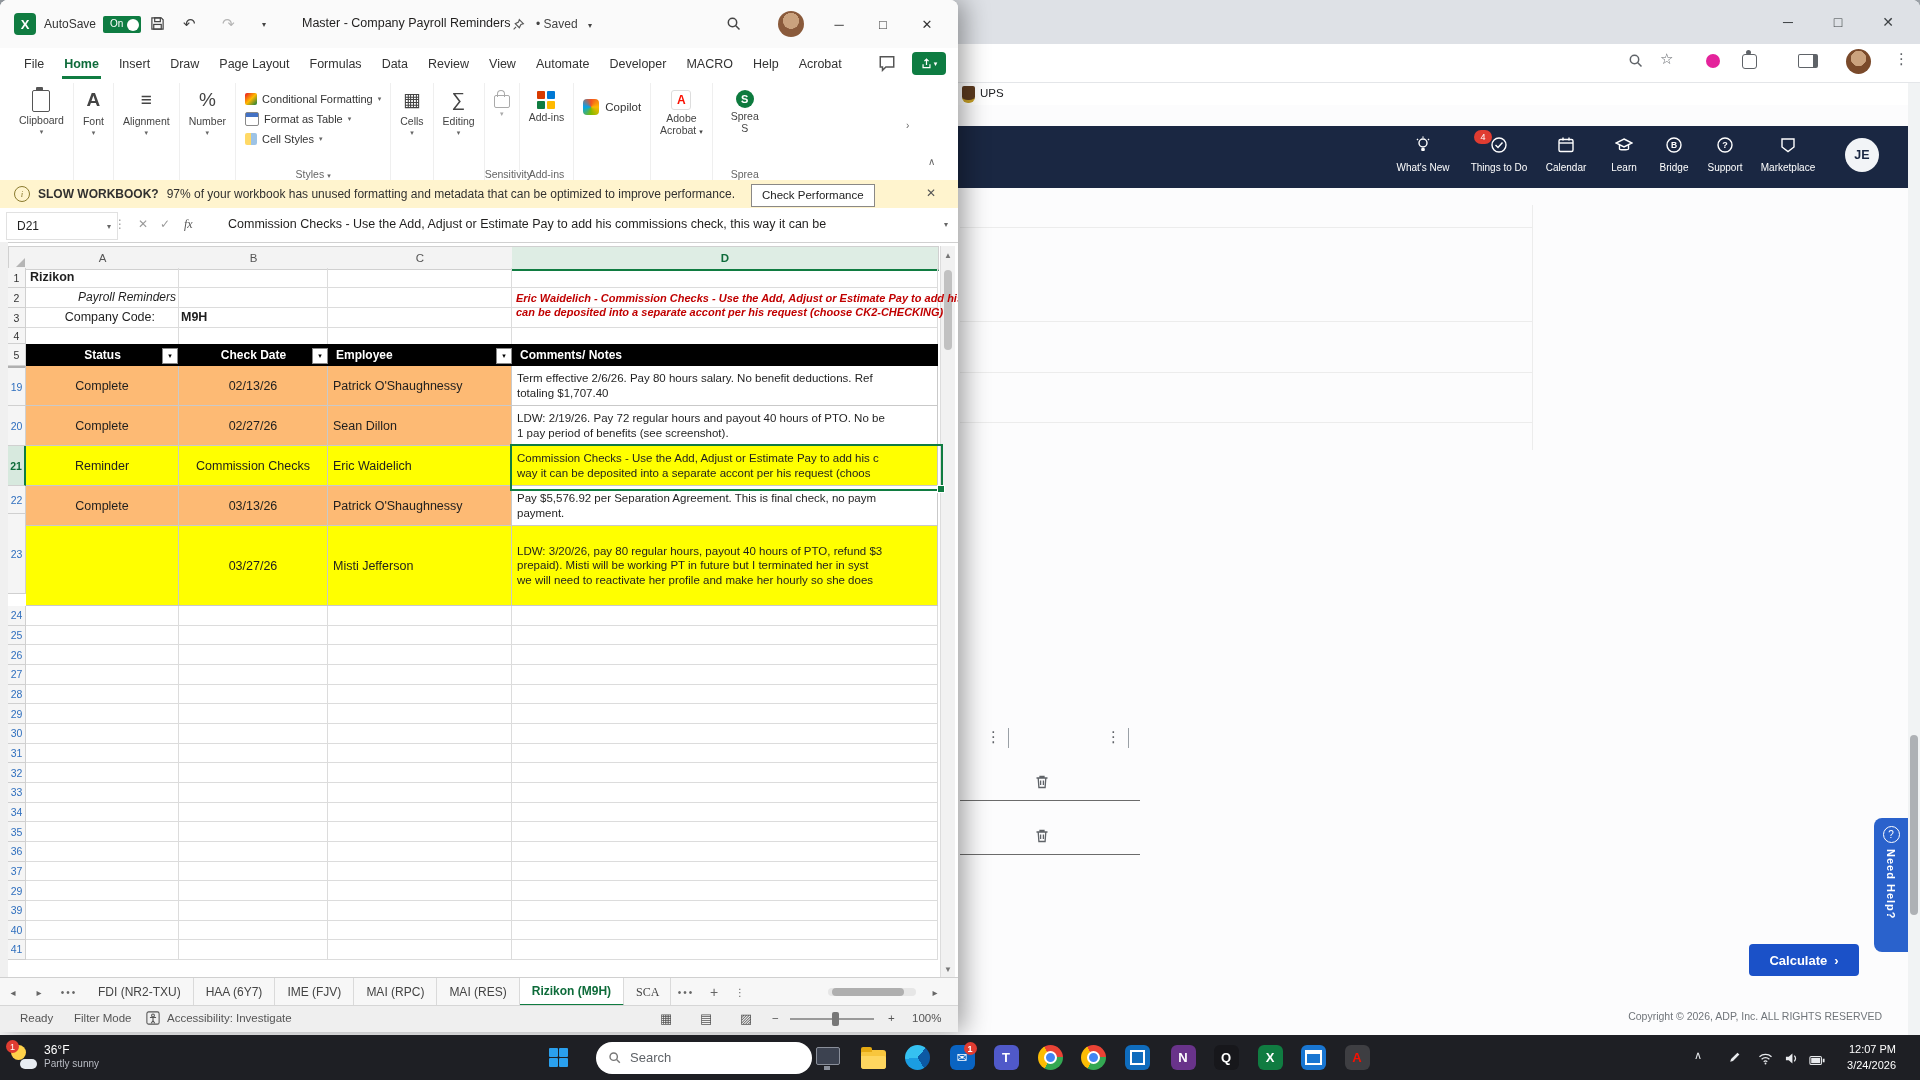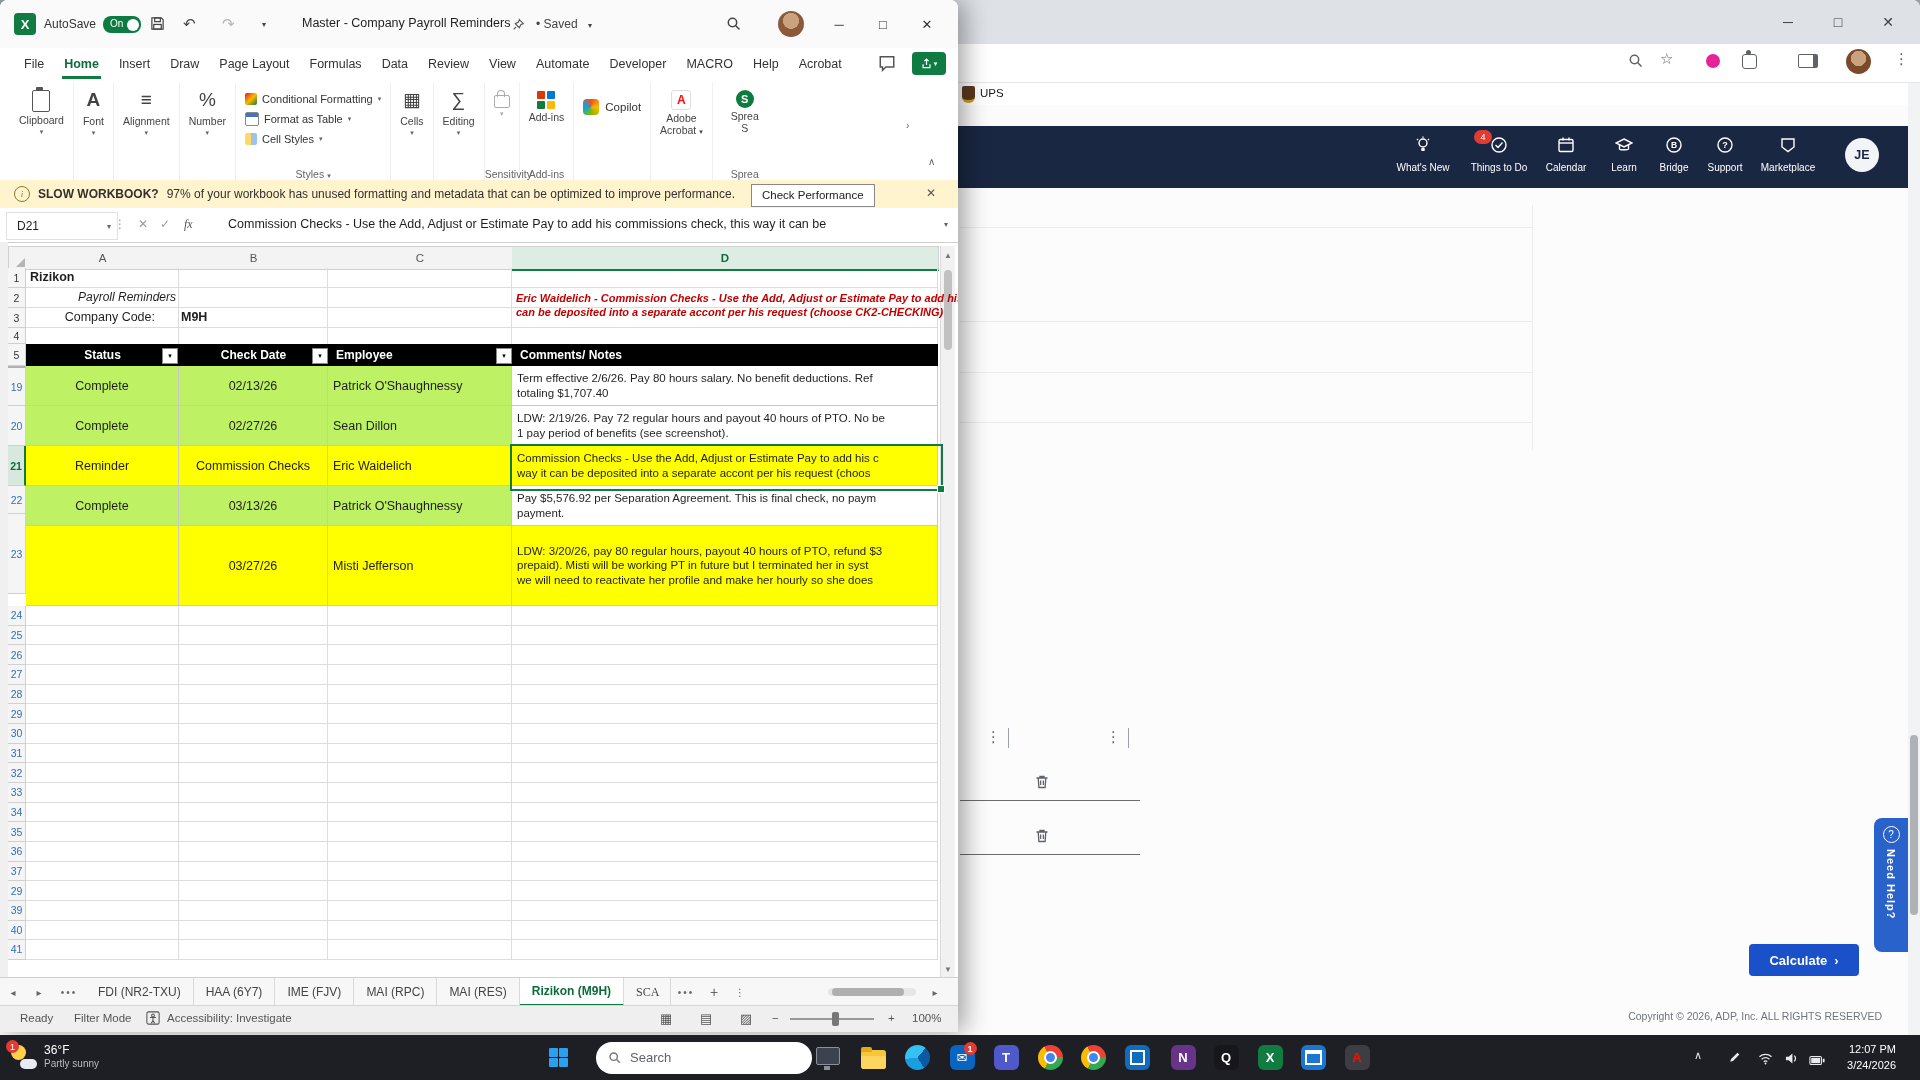--- a/index.html
+++ b/index.html
@@ -37,21 +37,21 @@
   .nh-q{width:15px;height:15px;border-radius:50%;border:1.4px solid #fff;color:#fff;font-size:10px;display:flex;align-items:center;justify-content:center;flex:none;}
   .nh-txt{writing-mode:vertical-rl;color:#fff;font-size:11px;font-weight:bold;letter-spacing:1px;}
   .b-scroll{position:absolute;right:0;top:83px;width:12px;bottom:0;background:#f1f3f4;}
   .b-thumb{position:absolute;right:2px;top:652px;width:8px;height:180px;background:#aeb1b5;border-radius:4px;}
 
   
   .excel{position:absolute;left:0;top:0;width:958px;height:1032px;background:#fff;z-index:5;border-radius:8px 8px 0 0;overflow:hidden;box-shadow:6px 0 26px rgba(0,0,0,.38);}
   .x-title{position:absolute;left:0;top:0;right:0;height:48px;background:#fafafa;}
   .x-logo{position:absolute;left:14px;top:13px;width:22px;height:22px;background:#107C41;border-radius:4px;color:#fff;font-weight:bold;font-size:13px;display:flex;align-items:center;justify-content:center;}
   .x-autosave{position:absolute;left:44px;top:17px;font-size:12px;color:#333;}
-  .x-toggle{position:absolute;left:103px;top:16px;width:38px;height:17px;background:#0e7c42;border-radius:8px;color:#fff;font-size:10px;}
+  .x-toggle{position:absolute;left:103px;top:16px;width:38px;height:17px;background:#0e7c42;border-radius:2px;color:#fff;font-size:10px;}
   .x-toggle .t{position:absolute;left:7px;top:2px;}
   .x-toggle .knob{position:absolute;right:2px;top:2.5px;width:12px;height:12px;border-radius:50%;background:#fff;}
   .tb-ic{position:absolute;top:15px;color:#444;font-size:15px;}
   .tb-ic.dis{color:#b5b5b5;}
   .x-titletext{position:absolute;left:302px;top:16px;font-size:12.5px;color:#201f1e;white-space:nowrap;}
   .x-saved{position:absolute;left:536px;top:17px;font-size:12px;color:#444;}
   .x-win{position:absolute;top:0;width:44px;height:48px;display:flex;align-items:center;justify-content:center;color:#333;font-size:13px;}
   .x-avatar{position:absolute;left:778px;top:11px;width:26px;height:26px;border-radius:50%;background:radial-gradient(circle at 50% 38%,#caa27e 0 38%,#8a5a3b 39% 100%);}
 
   .x-menu{position:absolute;left:0;top:48px;right:0;height:31px;background:#fff;display:flex;align-items:center;padding-left:14px;border-bottom:1px solid #eee;}
@@ -111,21 +111,21 @@
   .hline{position:absolute;left:26px;width:912px;height:1px;background:#dcdcdc;z-index:0;}
   .empty-grid{position:absolute;left:26px;top:606px;width:912px;height:354px;background-image:repeating-linear-gradient(to bottom,transparent 0,transparent 18.666px,#dcdcdc 18.666px,#dcdcdc 19.666px);z-index:0;}
 
   .cellA{left:26px;width:153px;}
   .cellB{left:179px;width:149px;}
   .cellC{left:328px;width:184px;}
   .cellD{left:512px;width:426px;}
   .cell{position:absolute;box-sizing:border-box;border-right:1px solid #c9c9c9;border-bottom:1px solid #c9c9c9;font-size:12.5px;color:#1f1f1f;display:flex;align-items:center;z-index:1;overflow:hidden;}
   .cell.ctr{justify-content:center;}
   .cell.lft{padding-left:5px;}
-  .bgG{background:#bef264;}
+  .bgG{background:#fdba74;}
   .bgY{background:#FFFF00;}
   .notes{flex-direction:column;align-items:flex-start;justify-content:center;padding-left:5px;font-size:11.5px;line-height:14.5px;}
   .notes div{white-space:nowrap;}
 
   .hdr5{position:absolute;left:26px;top:344px;width:912px;height:22px;background:#000;z-index:2;}
   .h5c{position:absolute;top:0;height:22px;color:#fff;font-weight:bold;font-size:12px;display:flex;align-items:center;}
   .filterbtn{position:absolute;top:4px;width:14px;height:14px;background:#fff;border:1px solid #888;display:flex;align-items:center;justify-content:center;font-size:7px;color:#000;cursor:pointer;}
 
   .d2note{position:absolute;left:516px;top:292px;font-size:11px;font-weight:bold;font-style:italic;color:#C00000;line-height:13.5px;white-space:nowrap;z-index:1;}
 

